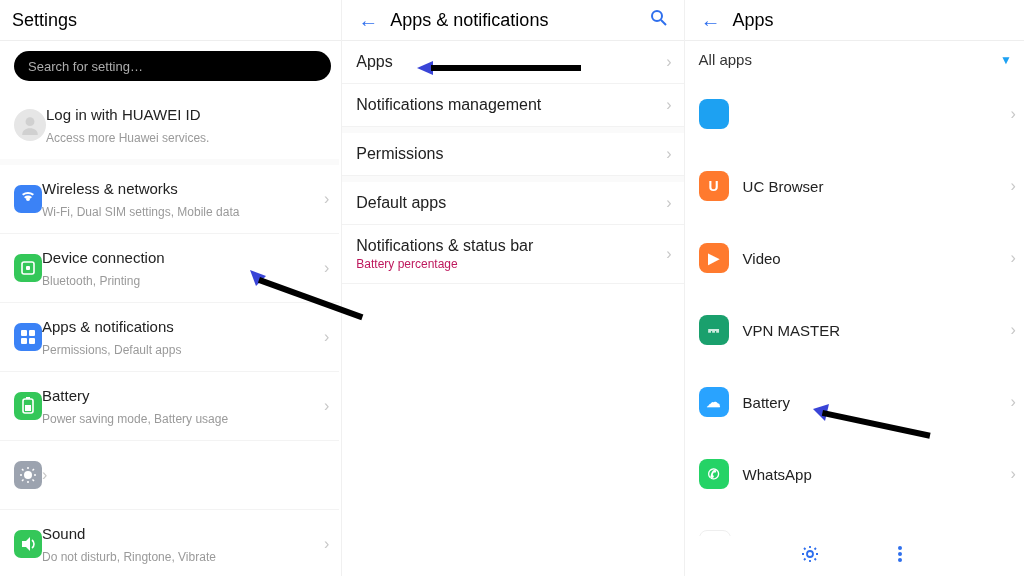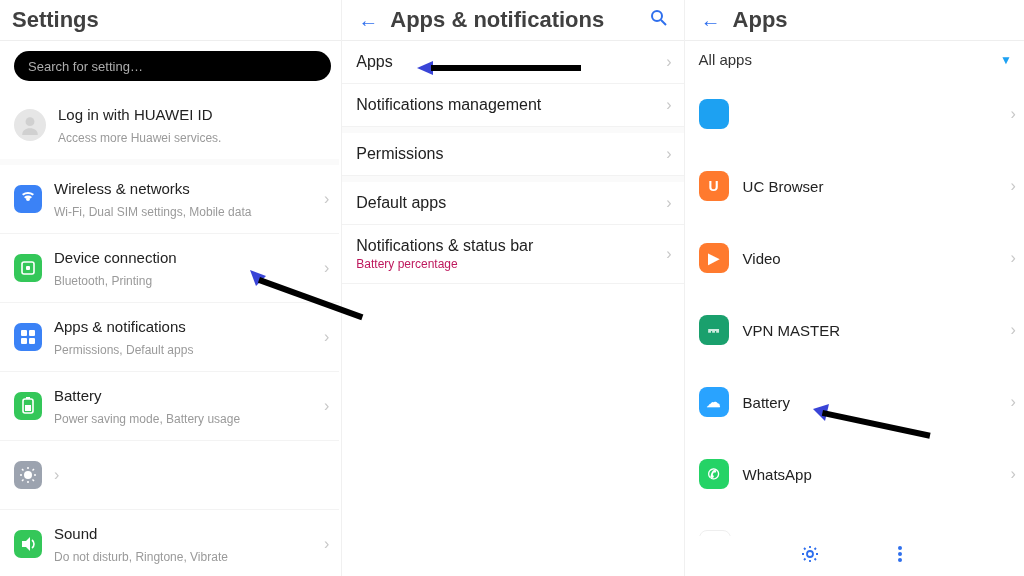--- a/index.html
+++ b/index.html
@@ -1,28 +1,28 @@
 <!DOCTYPE html>
 <html><head>
 <meta charset="utf-8">
 <style>
   html,body{margin:0;padding:0;font-family:"Helvetica Neue",Arial,sans-serif;background:#fff;color:#222;font-size:14px}
   .screen{display:flex;width:1024px;height:576px;overflow:hidden}
   .pane{flex:0 0 33.33%;display:flex;flex-direction:column;position:relative;border-right:1px solid #f0f0f0}
   .pane:last-child{border-right:none}
   .header{display:flex;align-items:center;height:40px;padding:0 12px;border-bottom:1px solid #eee;gap:8px}
-  .header .title{font-size:22px;font-weight:700;color:#404040}
+  .header .title{font-size:18px;font-weight:400;color:#000000}
   .header .back{color:#2f6fed;font-size:20px;cursor:pointer;padding:4px}
   .header .search-icon{margin-left:auto;color:#2f6fed;font-size:18px;cursor:pointer;padding:4px}
   .scroll{flex:1;overflow-y:auto}
   .scroll::-webkit-scrollbar{width:4px}
   .scroll::-webkit-scrollbar-thumb{background:#ccc;border-radius:2px}
   .pane1 .scroll{margin-right:2px}
   .search-box{margin:10px 8px 10px 14px;height:30px;border-radius:16px;background:#000000;display:flex;align-items:center;padding:0 14px;color:#adadad;font-size:13px;cursor:text}
-  .row{display:flex;align-items:center;padding:10px 10px 10px 14px;gap:12px;position:relative;cursor:pointer;border-bottom:1px solid #f3f3f3;min-height:48px}
+  .row{display:flex;align-items:center;padding:10px 10px 10px 14px;position:relative;cursor:pointer;border-bottom:1px solid #f3f3f3;min-height:48px}
   .row:last-child{border-bottom:none}
   .row .icon{width:28px;height:28px;border-radius:7px;display:flex;align-items:center;justify-content:center;color:#fff;font-size:15px;flex-shrink:0}
   .row .icon svg{width:18px;height:18px;fill:#fff}
   .row .txt{flex:1;display:flex;flex-direction:column;overflow:hidden}
   .row .lbl{font-size:15px;color:#222;font-weight:500}
   .row .sub{font-size:12px;color:#9a9a9a;margin-top:8px}
   .row .chev{color:#c8c8c8;font-size:16px;flex-shrink:0}
   .plain-row{display:flex;align-items:center;padding:12px 12px 12px 14px;border-bottom:1px solid #f2f2f2;font-size:16px;color:#222;cursor:pointer}
   .plain-row .txt{flex:1}
   .plain-row .sub{font-size:12px;color:#be185d;margin-top:2px}

